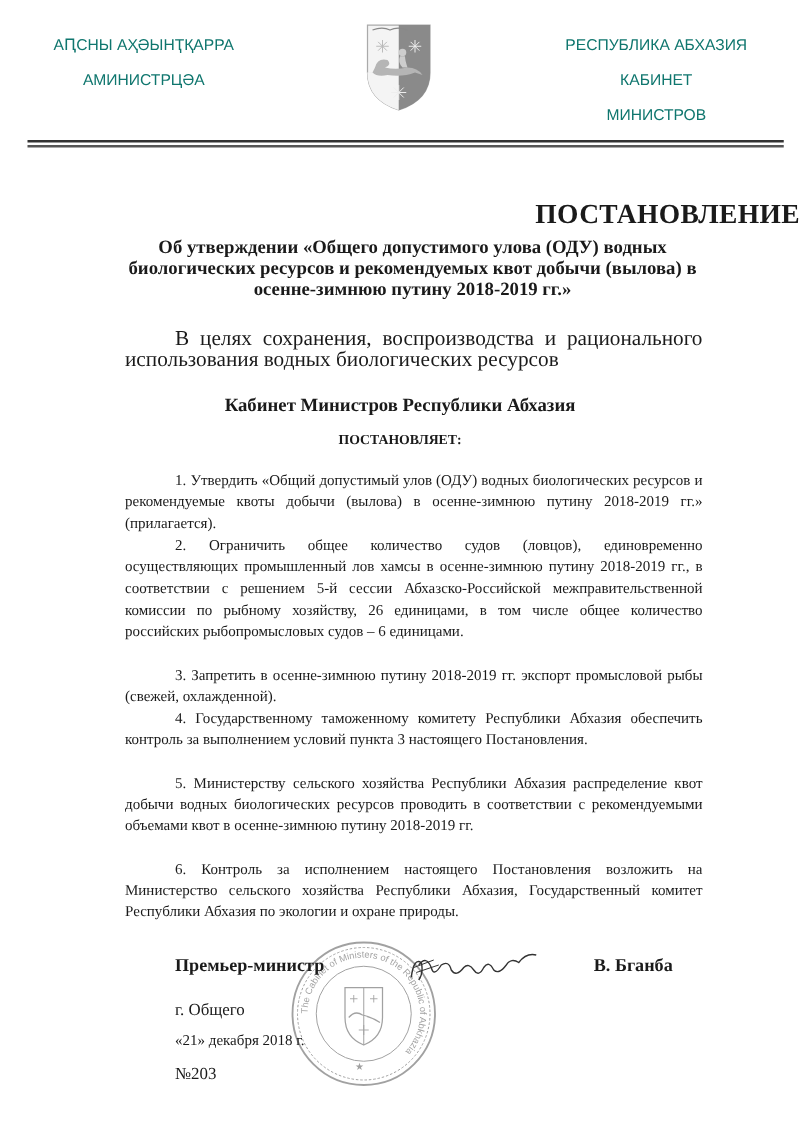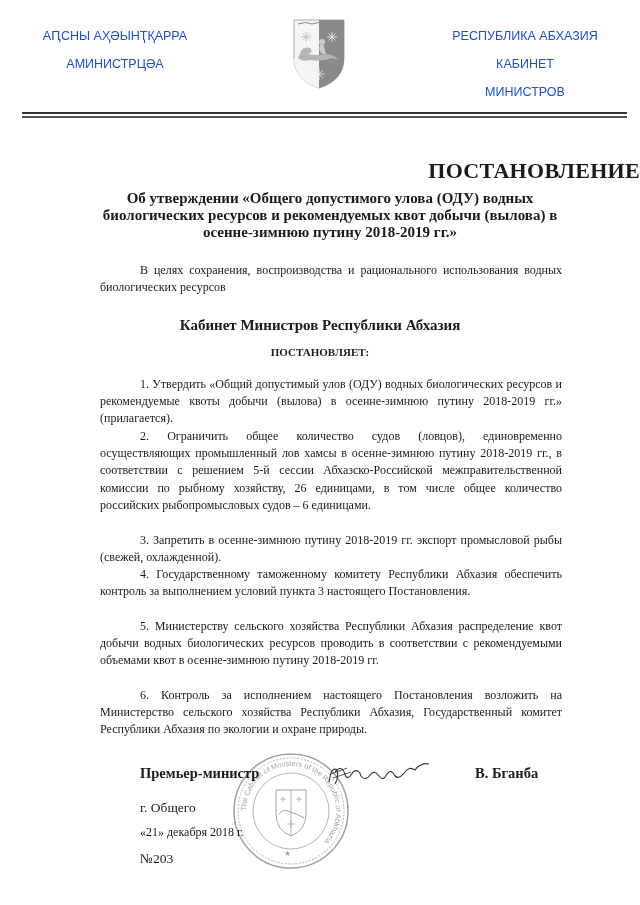--- a/index.html
+++ b/index.html
@@ -1,34 +1,34 @@
 <!DOCTYPE html>
 <html><head>
   <meta charset="utf-8">
   <style>
     html, body { margin: 0; padding: 0; background: #ffffff; }
     body { width: 640px; height: 905px; position: relative; overflow: hidden; color: #1a1a1a; }
     .sans { font-family: "Liberation Sans", "DejaVu Sans", sans-serif; }
     .serif { font-family: "Liberation Serif", "DejaVu Serif", serif; }
 
-    .hdr-col { position: absolute; top: 22px; width: 200px; text-align: center; font-size: 12.5px; line-height: 28px; color: #1d4ed8; }
+    .hdr-col { position: absolute; top: 22px; width: 200px; text-align: center; font-size: 12.5px; line-height: 28px; color: #0f766e; }
     .hdr-left { left: 15px; }
     .hdr-right { left: 425px; }
     .hdr-col div { height: 28px; }
 
     .emblem { position: absolute; left: 292px; top: 18px; width: 54px; height: 72px; }
 
     .rule { position: absolute; left: 22px; width: 605px; }
     .rule1 { top: 112px; height: 2px; background: #333; }
     .rule2 { top: 116px; height: 2px; background: #555; }
 
     .title { position: absolute; top: 158px; left: 0; width: 640px; text-align: right; font-size: 22px; font-weight: bold; letter-spacing: 0.3px; }
     .subtitle { position: absolute; top: 190px; left: 95px; width: 470px; text-align: center; font-size: 15px; font-weight: bold; line-height: 17px; }
 
-    .para { position: absolute; left: 100px; width: 462px; font-size: 12px; line-height: 17.2px; text-align: justify; text-indent: 40px; }
+    .para { position: absolute; left: 100px; width: 462px; font-size: 17px; line-height: 17.2px; text-align: justify; text-indent: 40px; }
     .p-intro { top: 262px; left: 100px; width: 462px; }
 
     .center-bold { position: absolute; left: 0; width: 640px; text-align: center; font-weight: bold; font-size: 15px; }
     .cab { top: 317px; }
     .post { top: 346px; font-size: 11px; }
 
     .item { position: absolute; left: 100px; width: 462px; font-size: 12px; line-height: 17.2px; text-align: justify; text-indent: 40px; }
     .it1 { top: 376px; }
     .it2 { top: 428px; }
     .it3 { top: 532px; }

